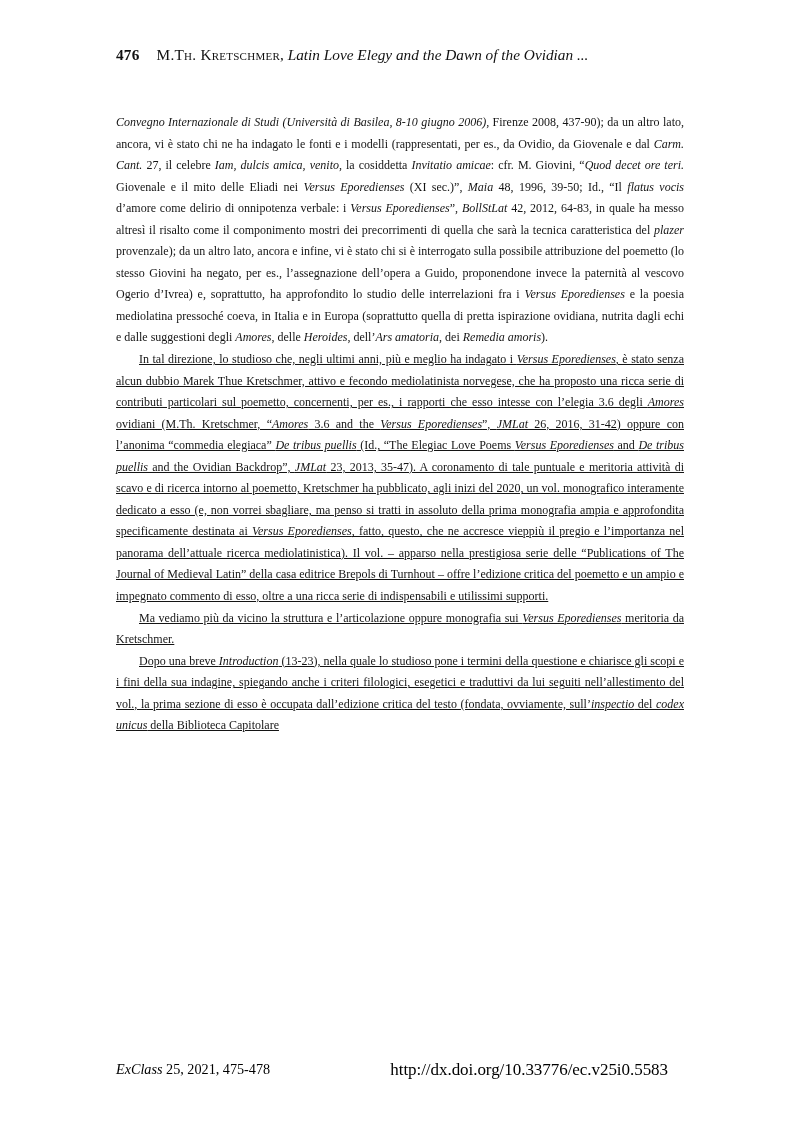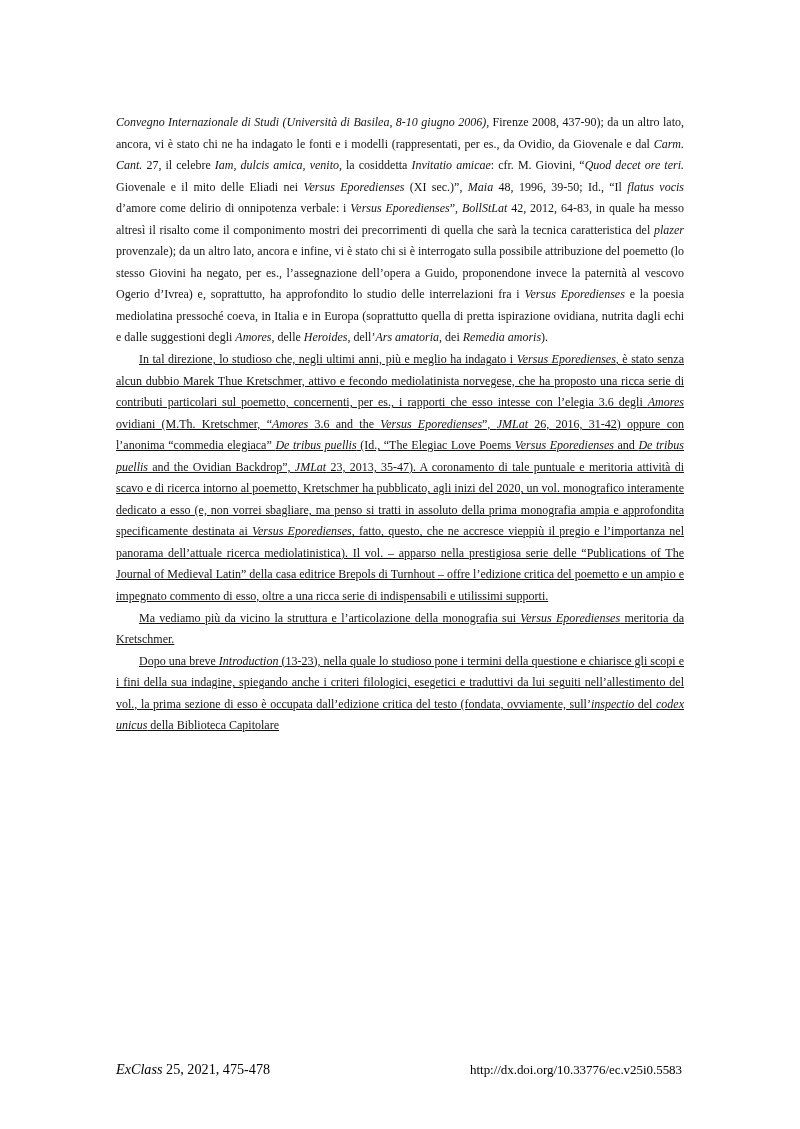--- a/index.html
+++ b/index.html
@@ -88,37 +88,41 @@
     position: absolute;
     left: 0;
     top: 0;
     white-space: nowrap;
   }
   .footer-left .jname {
     font-style: italic;
   }
   .footer-right {
     position: absolute;
-    right: 2px;
+    right: 16px;
     top: 1px;
-    font-size: 13px;
+    font-size: 17px;
     white-space: nowrap;
     letter-spacing: -0.05px;
   }
 </style>
 </head>
 <body>
 
 <div class="page">
 
+  <div class="running-head">
+    <span class="rh-folio">476</span><span class="rh-author"><span class="sc">M.Th. Kretschmer</span><span>,</span></span>
+    <span class="rh-title">Latin Love Elegy and the Dawn of the Ovidian ...</span>
+  </div>
 
   <div class="textblock">
       <p><i>Convegno Internazionale di Studi (Università di Basilea, 8-10 giugno 2006)</i><span>, Firenze 2008, 437-90); da un altro lato, ancora, vi è stato chi ne ha indagato le fonti e i modelli (rappresentati, per es., da Ovidio, da Giovenale e dal </span><i>Carm. Cant.</i><span> 27, il celebre </span><i>Iam, dulcis amica, venito</i><span>, la cosiddetta </span><i>Invitatio amicae</i><span>: cfr. M. Giovini, “</span><i>Quod decet ore teri.</i><span> Giovenale e il mito delle Eliadi nei </span><i>Versus Eporedienses</i><span> (XI sec.)”, </span><i>Maia</i><span> 48, 1996, 39-50; Id., “Il </span><i>flatus vocis</i><span> d’amore come delirio di onnipotenza verbale: i </span><i>Versus Eporedienses</i><span>”, </span><i>BollStLat</i><span> 42, 2012, 64-83, in quale ha messo altresì il risalto come il componimento mostri dei precorrimenti di quella che sarà la tecnica caratteristica del </span><i>plazer</i><span> provenzale); da un altro lato, ancora e infine, vi è stato chi si è interrogato sulla possibile attribuzione del poemetto (lo stesso Giovini ha negato, per es., l’assegnazione dell’opera a Guido, proponendone invece la paternità al vescovo Ogerio d’Ivrea) e, soprattutto, ha approfondito lo studio delle interrelazioni fra i </span><i>Versus Eporedienses</i><span> e la poesia mediolatina pressoché coeva, in Italia e in Europa (soprattutto quella di pretta ispirazione ovidiana, nutrita dagli echi e dalle suggestioni degli </span><i>Amores</i><span>, delle </span><i>Heroides</i><span>, dell’</span><i>Ars amatoria</i><span>, dei </span><i>Remedia amoris</i><span>).</span></p>
       <p class="indent"><span>In tal direzione, lo studioso che, negli ultimi anni, più e meglio ha indagato i </span><i>Versus Eporedienses</i><span>, è stato senza alcun dubbio Marek Thue Kretschmer, attivo e fecondo mediolatinista norvegese, che ha proposto una ricca serie di contributi particolari sul poemetto, concernenti, per es., i rapporti che esso intesse con l’elegia 3.6 degli </span><i>Amores</i><span> ovidiani (M.Th. Kretschmer, “</span><i>Amores</i><span> 3.6 and the </span><i>Versus Eporedienses</i><span>”, </span><i>JMLat</i><span> 26, 2016, 31-42) oppure con l’anonima “commedia elegiaca” </span><i>De tribus puellis</i><span> (Id., “The Elegiac Love Poems </span><i>Versus Eporedienses</i><span> and </span><i>De tribus puellis</i><span> and the Ovidian Backdrop”, </span><i>JMLat</i><span> 23, 2013, 35-47). A coronamento di tale puntuale e meritoria attività di scavo e di ricerca intorno al poemetto, Kretschmer ha pubblicato, agli inizi del 2020, un vol. monografico interamente dedicato a esso (e, non vorrei sbagliare, ma penso si tratti in assoluto della prima monografia ampia e approfondita specificamente destinata ai </span><i>Versus Eporedienses</i><span>, fatto, questo, che ne accresce vieppiù il pregio e l’importanza nel panorama dell’attuale ricerca mediolatinistica). Il vol. – apparso nella prestigiosa serie delle “Publications of The Journal of Medieval Latin” della casa editrice Brepols di Turnhout – offre l’edizione critica del poemetto e un ampio e impegnato commento di esso, oltre a una ricca serie di indispensabili e utilissimi supporti.</span></p>
-      <p class="indent"><span>Ma vediamo più da vicino la struttura e l’articolazione della monografia sui </span><i>Versus Eporedienses</i><span> meritoria da Kretschmer.</span></p>
+      <p class="indent"><span>Ma vediamo più da vicino la struttura e l’articolazione oppure monografia sui </span><i>Versus Eporedienses</i><span> meritoria da Kretschmer.</span></p>
       <p class="indent"><span>Dopo una breve </span><i>Introduction</i><span> (13-23), nella quale lo studioso pone i termini della questione e chiarisce gli scopi e i fini della sua indagine, spiegando anche i criteri filologici, esegetici e traduttivi da lui seguiti nell’allestimento del vol., la prima sezione di esso è occupata dall’edizione critica del testo (fondata, ovviamente, sull’</span><i>inspectio</i><span> del </span><i>codex unicus</i><span> della Biblioteca Capitolare</span></p>
     </div>
 
   <div class="footer">
     <div class="footer-left"><span class="jname">ExClass</span><span> 25, 2021, 475-478</span></div>
     <div class="footer-right">http://dx.doi.org/10.33776/ec.v25i0.5583</div>
   </div>
 
 </div>
 

